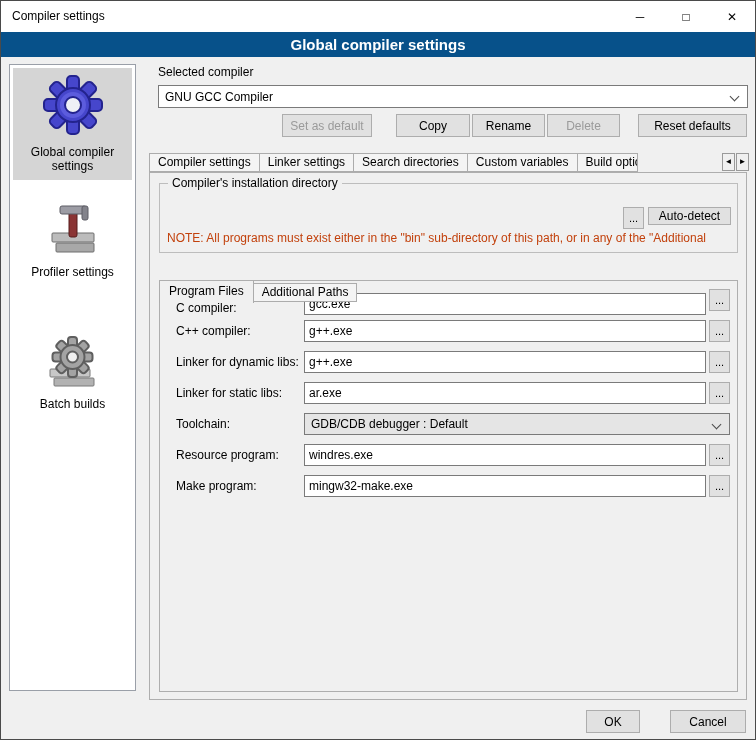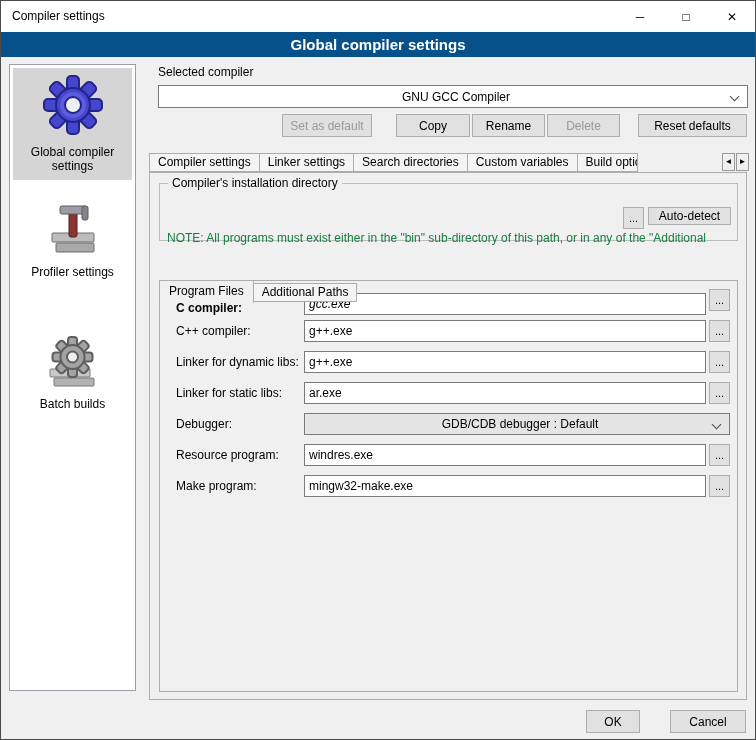--- a/index.html
+++ b/index.html
@@ -33,21 +33,21 @@
 
   
   .btn { position:absolute; height:23px; background:#e1e1e1; border:1px solid #adadad;
          font-family:"Liberation Sans", sans-serif; font-size:12px; text-align:center; cursor:default; }
   .btn.disabled { color:#9a9a9a; }
   .mini-btn { position:absolute; width:21px; height:22px; background:#e1e1e1; border:1px solid #adadad;
               font-size:11px; line-height:18px; text-align:center; cursor:default; }
   .label { position:absolute; font-size:12px; }
 
   .combo { position:absolute; background:#ffffff; border:1px solid #7a7a7a; padding-left:6px;
-           display:flex; align-items:center; cursor:default;justify-content:center; }
+           display:flex; align-items:center; cursor:default; }
   .combo.gray { background:#e5e5e5; }
   .chev { position:absolute; right:9px; top:7px; width:7px; height:7px;
           border-right:1.6px solid #4a4a4a; border-bottom:1.6px solid #4a4a4a;
           transform:rotate(45deg); }
 
   
   .tabstrip { position:absolute; display:flex; align-items:flex-end; overflow:hidden; z-index:3; }
   .tab { height:19px; margin-bottom:1px; border:1px solid #acacac; background:#f4f4f4;
          padding:0 8px; line-height:17px; font-size:12px; white-space:nowrap; margin-left:-1px; cursor:default; }
   .tab:first-child { margin-left:0; }
@@ -59,21 +59,21 @@
 
   .panel { position:absolute; background:#f0f0f0; border:1px solid #aeaeae; z-index:1; }
 
   .groupbox { position:absolute; border:1px solid #bdbdbd; z-index:2; }
   .groupbox .gb-label { position:absolute; left:8px; top:-8px; background:#f0f0f0; padding:0 4px; font-size:12px; }
 
   .focus-input { position:absolute; height:22px; background:#fff; border:1px solid #0078d7;
                  display:flex; align-items:center; padding-left:3px; cursor:text; }
   .focus-input .sel { background:#2f7fd6; color:#fff; padding:1px 1px; font-size:12px; }
 
-  .note { position:absolute; color:#15803d; font-size:12px; white-space:nowrap; overflow:hidden; z-index:2; }
+  .note { position:absolute; color:#c2410c; font-size:12px; white-space:nowrap; overflow:hidden; z-index:2; }
 
   .frm-label { position:absolute; font-size:12px; z-index:2; }
   .frm-input { position:absolute; height:22px; width:402px; left:303px; background:#fff;
                border:1px solid #7a7a7a; font-family:"Liberation Sans", sans-serif; font-size:12px;
                padding:0 4px; z-index:2; }
   .frm-mini { left:708px; z-index:2; }
   .frm-drop { left:303px; width:426px; height:22px; font-size:12px; z-index:2; }
 
   svg { display:block; }
 </style>
@@ -165,56 +165,56 @@
     <span class="tab">Linker settings</span>
     <span class="tab">Search directories</span>
     <span class="tab">Custom variables</span>
     <span class="tab clipped">Build options</span>
   </div>
   <span class="tab-arrow" style="left:721px; top:152px;">◄</span>
   <span class="tab-arrow" style="left:735px; top:152px;">►</span>
 
   <div class="panel" style="left:148px; top:171px; width:598px; height:528px;"></div>
 
-  <div class="groupbox" style="left:158px; top:182px; width:579px; height:58px;">
+  <div class="groupbox" style="left:158px; top:182px; width:579px; height:70px;">
     <span class="gb-label">Compiler's installation directory</span>
   </div>
 
   <div class="focus-input" style="left:166px; top:206px; width:452px;">
     <span class="sel">C:\raylib\MinGW</span>
   </div>
   <button class="mini-btn" style="left:622px; top:206px; z-index:2;">...</button>
   <button class="btn" style="left:647px; top:206px; width:83px; height:18px; z-index:2;">Auto-detect</button>
 
   <div class="note" style="left:166px; top:230px; width:570px;">NOTE: All programs must exist either in the "bin" sub-directory of this path, or in any of the "Additional</div>
 
   <div class="tabstrip" style="left:158px; top:244px; width:300px; height:22px;margin-top:36px;">
     <span class="tab active">Program Files</span>
     <span class="tab">Additional Paths</span>
   </div>
 
   <div class="panel" style="left:158px; top:279px; width:579px; height:412px; z-index:1;"></div>
 
-  <span class="frm-label" style="left:175px; top:300px;font-weight:bold;">C compiler:</span>
-  <input class="frm-input" style="top: 292px; font-style: italic;" value="gcc.exe">
+  <span class="frm-label" style="left:175px; top:300px;">C compiler:</span>
+  <input class="frm-input" style="top: 292px;" value="gcc.exe">
   <button class="mini-btn frm-mini" style="top:288px;">...</button>
 
   <span class="frm-label" style="left:175px; top:323px;">C++ compiler:</span>
   <input class="frm-input" style="top: 319px;" value="g++.exe">
   <button class="mini-btn frm-mini" style="top:319px;">...</button>
 
   <span class="frm-label" style="left:175px; top:354px;">Linker for dynamic libs:</span>
   <input class="frm-input" style="top: 350px;" value="g++.exe">
   <button class="mini-btn frm-mini" style="top:350px;">...</button>
 
   <span class="frm-label" style="left:175px; top:385px;">Linker for static libs:</span>
   <input class="frm-input" style="top: 381px;" value="ar.exe">
   <button class="mini-btn frm-mini" style="top:381px;">...</button>
 
-  <span class="frm-label" style="left:175px; top:416px;">Debugger:</span>
+  <span class="frm-label" style="left:175px; top:416px;">Toolchain:</span>
   <div class="combo gray frm-drop" style="top:412px;">
     <span>GDB/CDB debugger : Default</span>
     <span class="chev"></span>
   </div>
 
   <span class="frm-label" style="left:175px; top:447px;">Resource program:</span>
   <input class="frm-input" style="top: 443px;" value="windres.exe">
   <button class="mini-btn frm-mini" style="top:443px;">...</button>
 
   <span class="frm-label" style="left:175px; top:478px;">Make program:</span>

